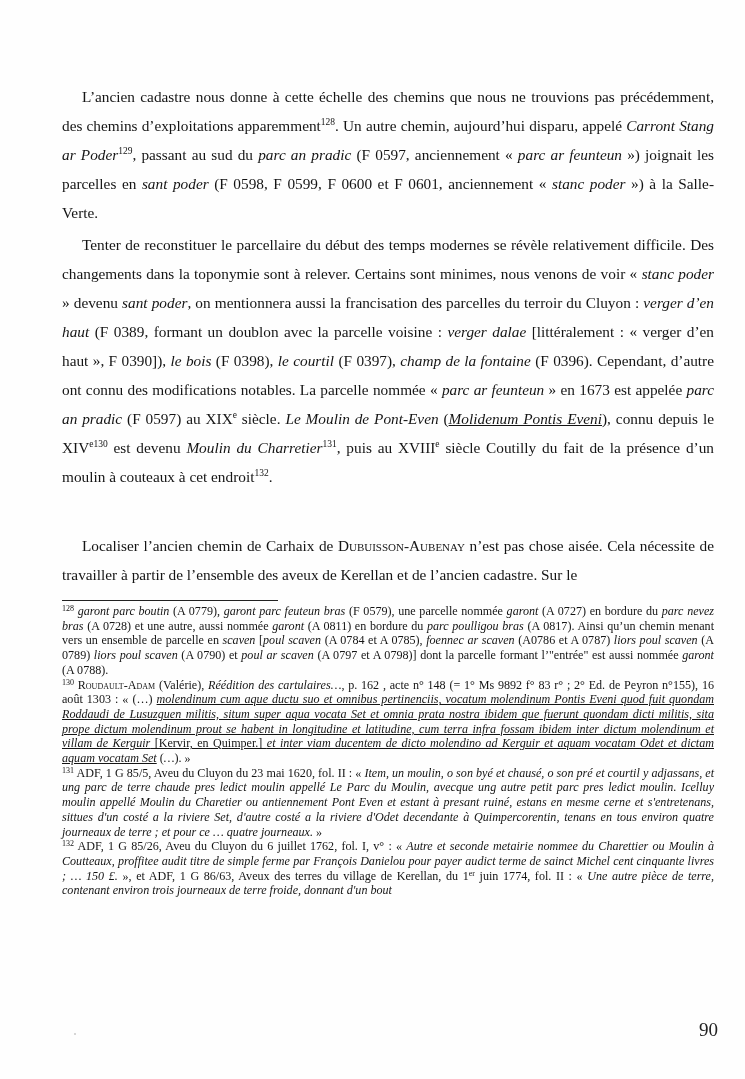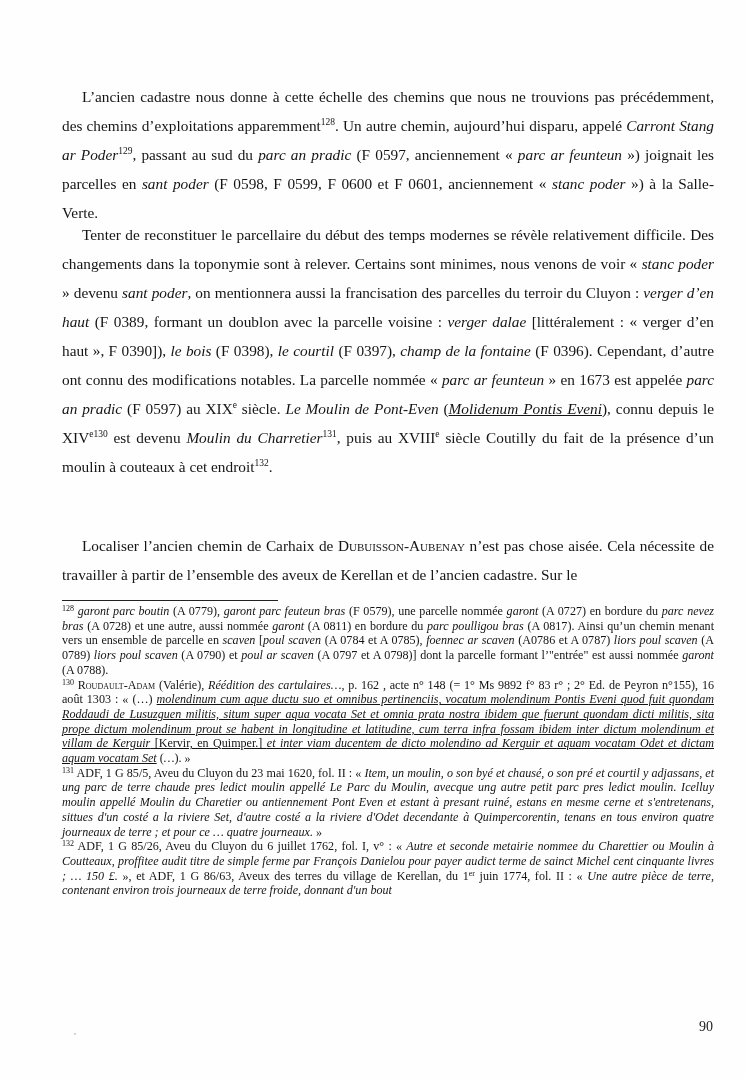--- a/index.html
+++ b/index.html
@@ -9,40 +9,40 @@
     background: #fefefe; color: #141414;
     font-family: "Liberation Serif", "DejaVu Serif", serif;
   }
   .body-text {
     position: absolute; left: 62px; width: 652px;
     font-size: 15.3px; line-height: 29px; text-align: justify;
     margin: 0; text-indent: 20px;
     hyphens: manual;
   }
   #p1 { top: 82px; }
-  #p2 { top: 220px; }
+  #p2 { top: 230px; }
   #p3 { top: 531px; }
   .body-text i { font-style: italic; }
   .body-text sup { font-size: 9.5px; line-height: 0; vertical-align: 6px; }
   .sc { font-variant: small-caps; }
   .u { text-decoration: underline; }
   .rule {
     position: absolute; left: 62px; top: 600px; width: 216px; height: 0;
     border-top: 1px solid #222;
   }
   .notes {
     position: absolute; left: 62px; top: 604px; width: 652px;
     font-size: 12.1px; line-height: 14.7px; text-align: justify; margin: 0;
   }
   .note { margin: 0; }
   .note sup { font-size: 8px; line-height: 0; vertical-align: 4px; }
   .note i { }
   .page-number {
     position: absolute; left: 699px; top: 1019px;
-    font-size: 14px; color: #222;
+    font-size: 19px; color: #222;
   }
   .speck {
     position: absolute; left: 74px; top: 1033px; width: 2px; height: 2px;
     background: #c8c8c8; border-radius: 1px;
   }
 </style>
 </head>
 <body>
 
 <div class="page">

